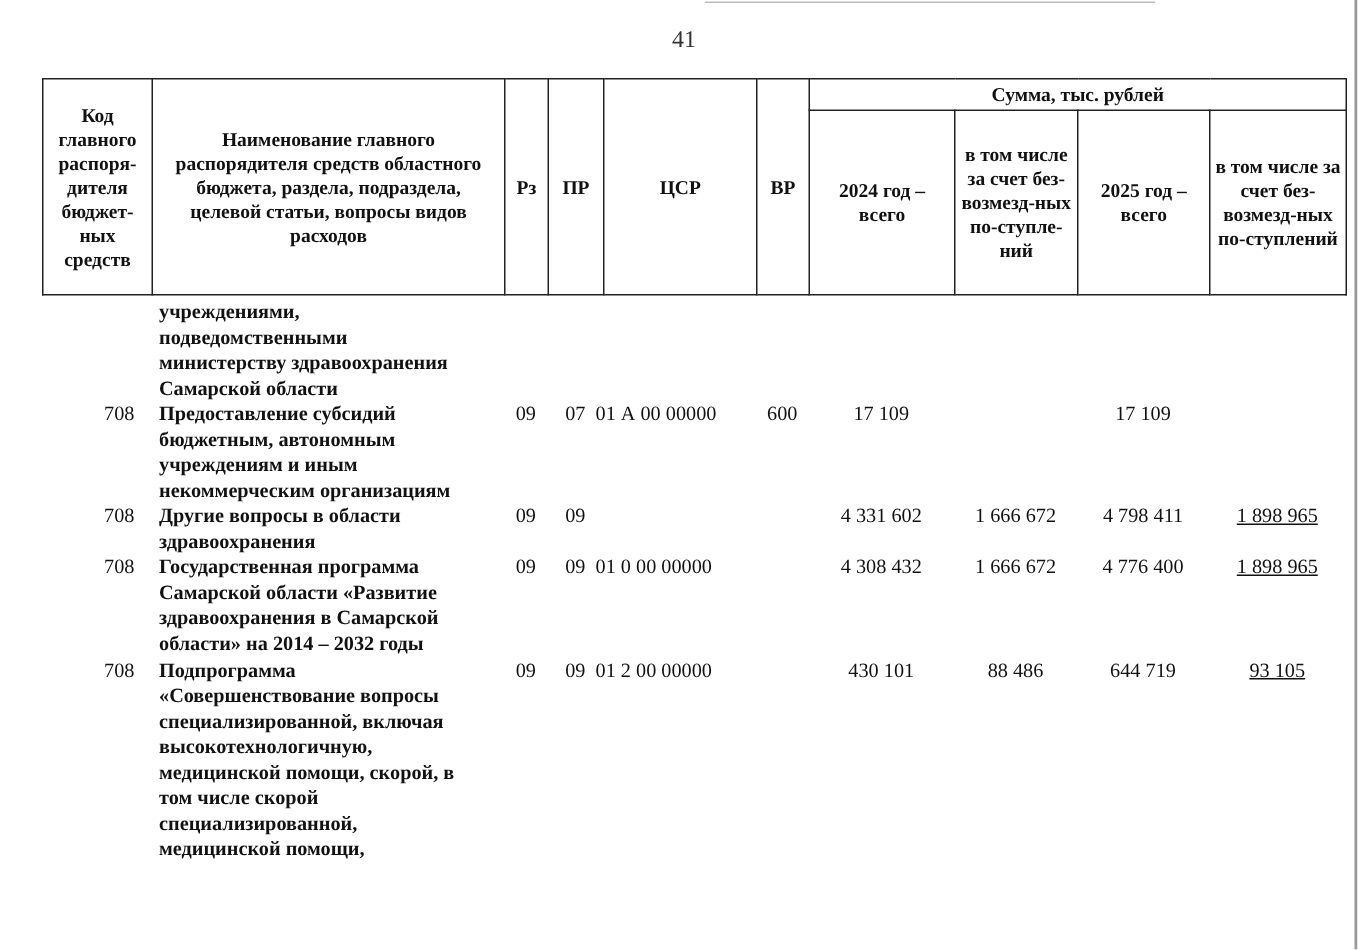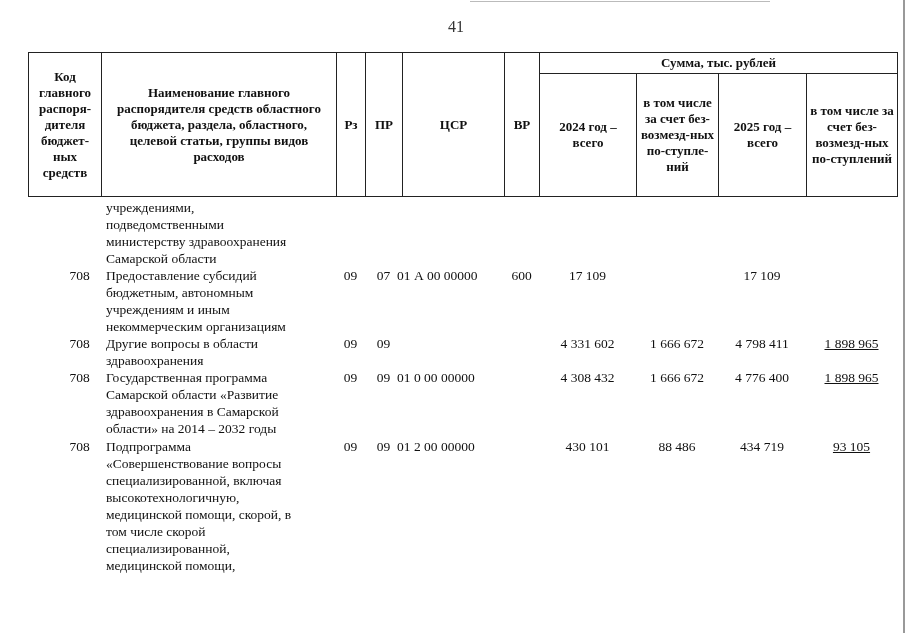--- a/index.html
+++ b/index.html
@@ -11,21 +11,21 @@
 
   table.hdr { position:absolute; top:52px; left:28px; border-collapse:collapse; table-layout:fixed; }
   table.hdr th { border:1px solid #222; font-weight:bold; font-size:13px; line-height:16px;
                  text-align:center; vertical-align:middle; padding:0 2px; }
   table.hdr th.top { height:20px;margin-top:12px; }
 
   .body { position:absolute; top:197px; left:28px; width:869px; }
   .row { position:absolute; left:0; width:869px; font-size:13.5px; line-height:17px; }
   .c { position:absolute; top:0; }
   .c-code { left:15px; width:73px; text-align:center; }
-  .c-name { left:78px; width:235px; }
+  .c-name { left:78px; width:235px;font-weight:bold; }
   .c-rz { left:308px; width:29px; text-align:center; }
   .c-pr { left:337px; width:37px; text-align:center; }
   .c-csr { left:369px; width:102px; text-align:left; }
   .c-vr { left:476px; width:35px; text-align:center; }
   .c-y24 { left:511px; width:97px; text-align:center; }
   .c-y24f { left:608px; width:82px; text-align:center; }
   .c-y25 { left:690px; width:88px; text-align:center; }
   .c-y25f { left:778px; width:91px; text-align:center;text-decoration:underline; }
 </style>
 </head>
@@ -44,21 +44,21 @@
     <col style="width:102px">
       <col style="width:35px">
       <col style="width:97px">
       <col style="width:82px">
     <col style="width:88px">
       <col style="width:91px">
   </colgroup>
   <tbody>
       <tr>
     <th rowspan="2" style="height:143px">Код главного распоря-дителя бюджет-ных средств</th>
-    <th rowspan="2" style="padding:0 14px">Наименование главного распорядителя средств областного бюджета, раздела, областного, целевой статьи, группы видов расходов</th>
+    <th rowspan="2" style="padding:0 14px">Наименование главного распорядителя средств областного бюджета, раздела, подраздела, целевой статьи, вопросы видов расходов</th>
     <th rowspan="2">Рз</th>
     <th rowspan="2">ПР</th>
     <th rowspan="2">ЦСР</th>
     <th rowspan="2">ВР</th>
     <th colspan="4" class="top">Сумма, тыс. рублей</th>
   </tr>
   <tr>
     <th style="padding:0 12px">2024 год – всего</th>
     <th>в том числе за счет без-возмезд-ных по-ступле-ний</th>
     <th style="padding:0 12px">2025 год – всего</th>
@@ -142,16 +142,16 @@
       <div>том числе скорой</div>
       <div>специализированной,</div>
       <div>медицинской помощи,</div>
     </div>
     <div class="c c-rz">09</div>
     <div class="c c-pr">09</div>
     <div class="c c-csr">01 2 00 00000</div>
     <div class="c c-vr"></div>
     <div class="c c-y24">430 101</div>
     <div class="c c-y24f">88 486</div>
-    <div class="c c-y25">434 719</div>
+    <div class="c c-y25">644 719</div>
     <div class="c c-y25f">93 105</div>
   </div>
 </div>
 
 </body></html>

